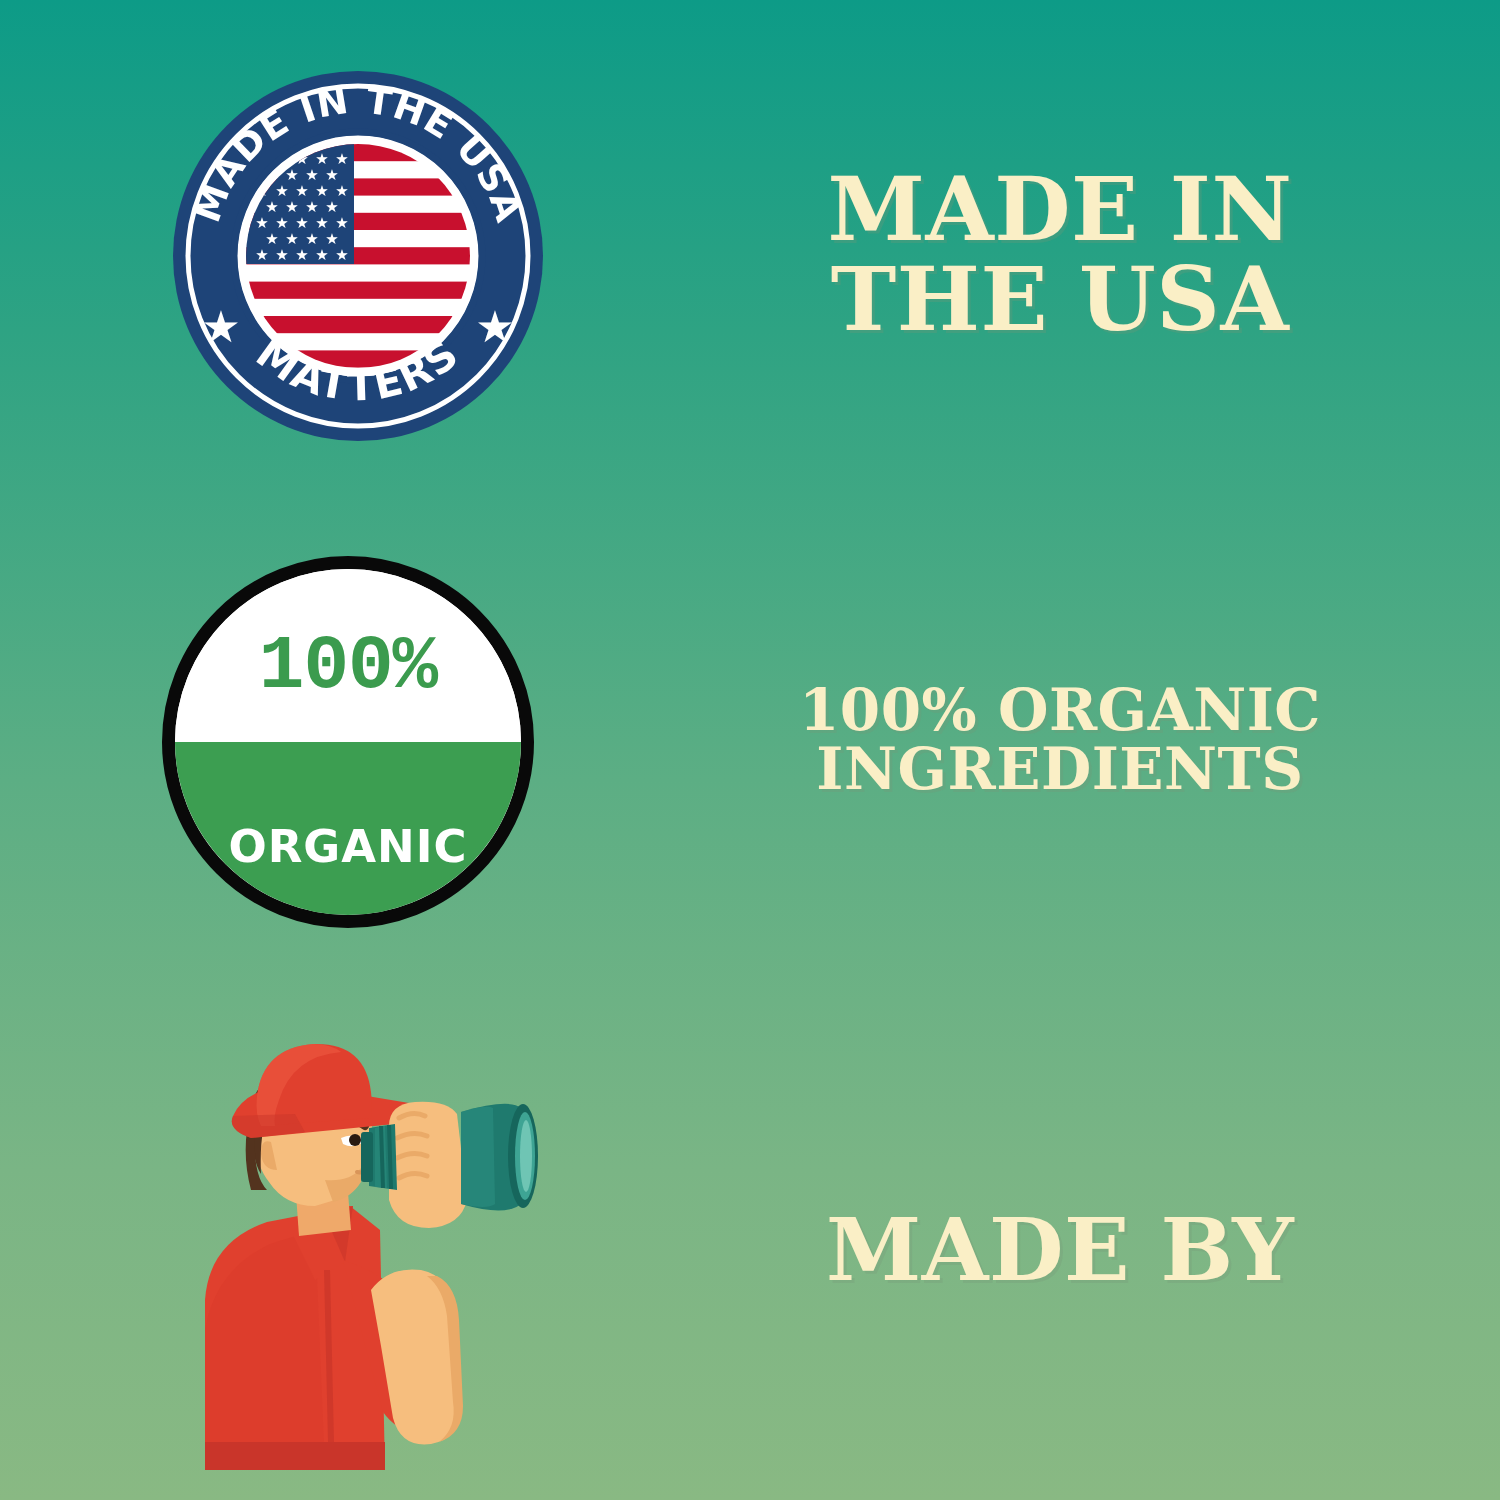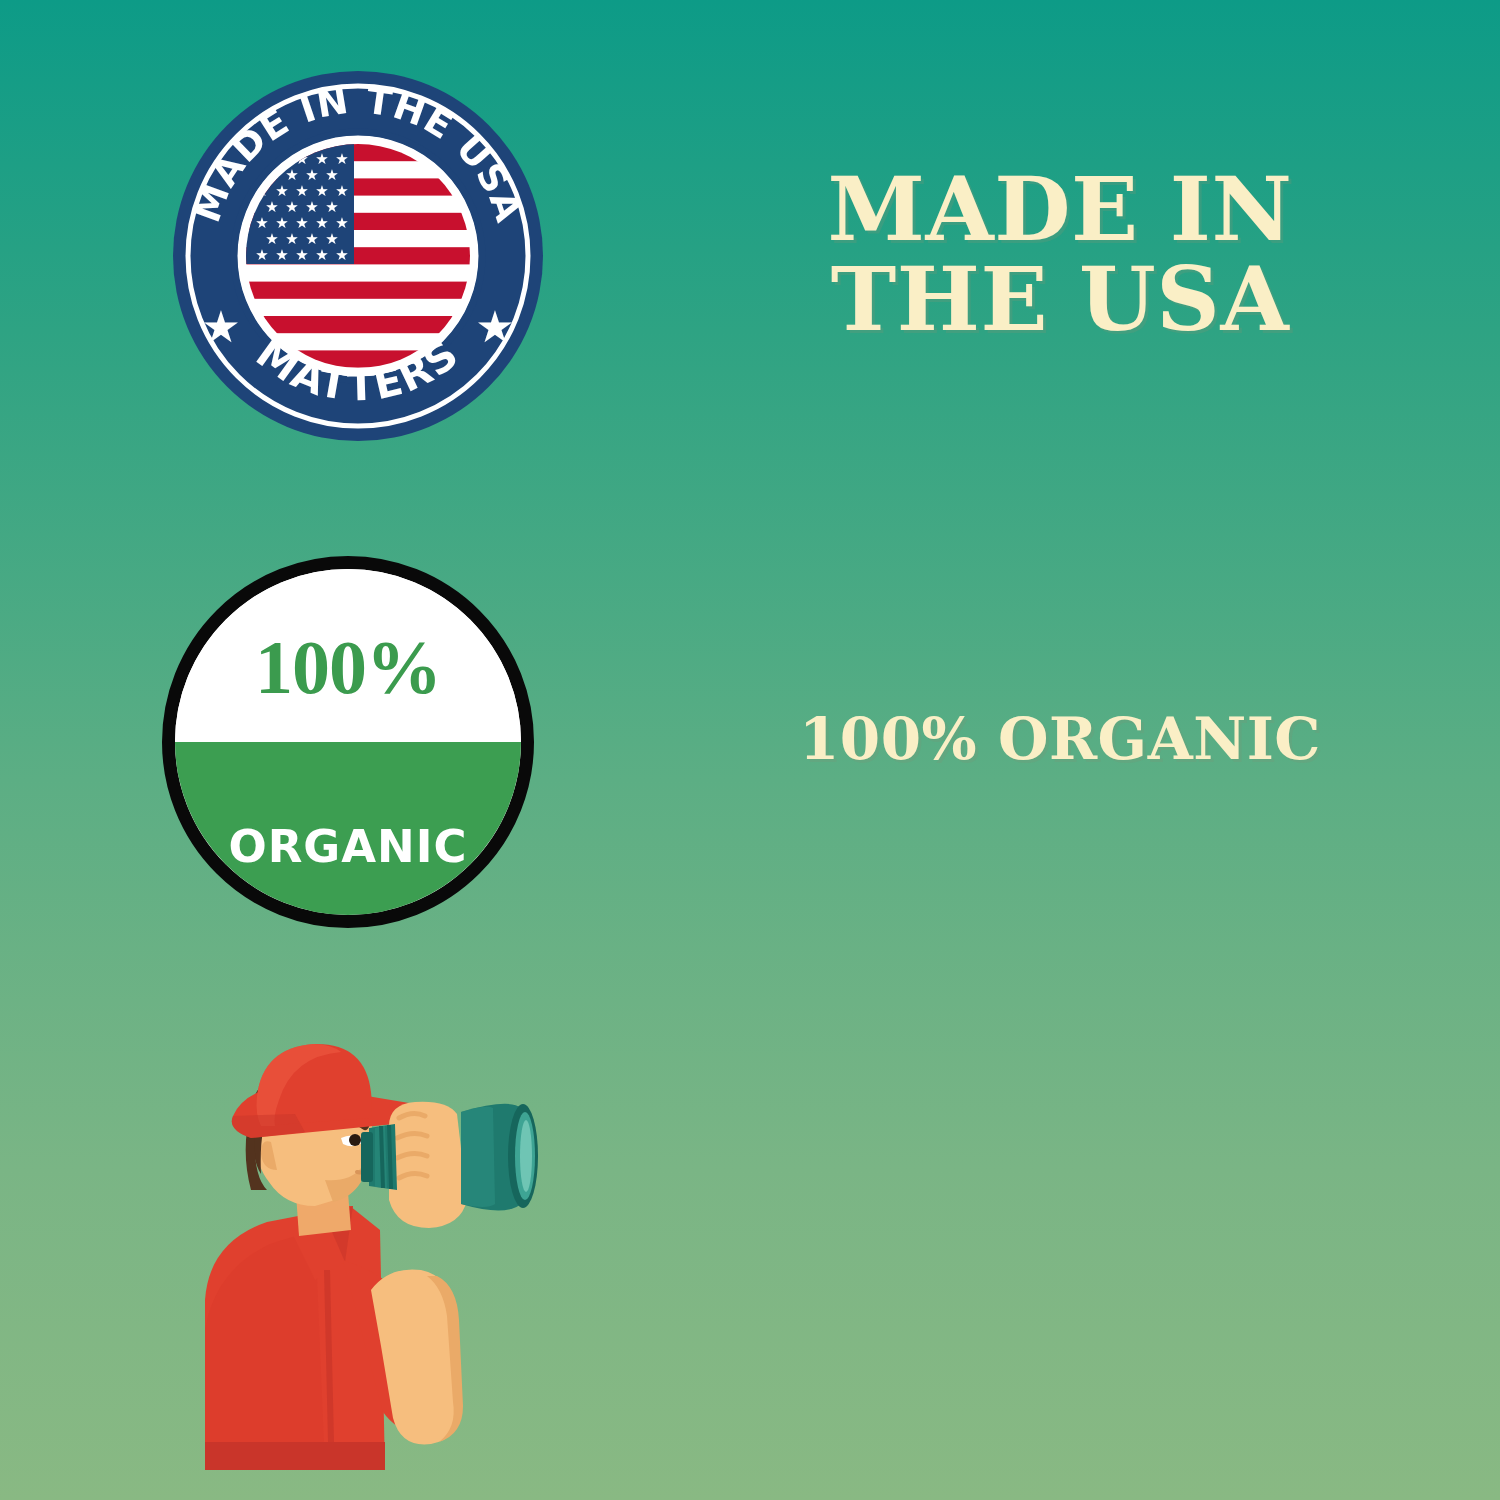--- a/index.html
+++ b/index.html
@@ -101,21 +101,21 @@
     left: 0; bottom: 0;
     width: 100%; height: 50%;
     background: #3C9E51;
     display: flex;
     align-items: flex-start;
     justify-content: center;
     padding-top: 38px;
     box-sizing: border-box;
   }
   .org-pct {
-    font-family: Liberation Serif, serif;
+    font-family: Liberation Mono, monospace;
     font-weight: bold;
     font-size: 76px;
     color: #3B9B4E;
     letter-spacing: -1px;
     line-height: 1;
     margin-top: 22px;
   }
   .org-word {
     font-family: "DejaVu Sans", "Liberation Sans", sans-serif;
     font-weight: bold;
@@ -243,20 +243,21 @@
         </div>
         <div class="org-bottom">
           <span class="org-word">ORGANIC</span>
         </div>
       </div>
     </div>
 
     <div class="text-cell">
       <div class="headline hl-organic">
         <span class="ln">100% ORGANIC</span>
+        <span class="ln">INGREDIENTS</span>
       </div>
     </div>
   </div>
 
   <div class="row row-birder">
 
     <div class="badge-cell">
       <div class="birder">
         <svg viewBox="0 0 400 440" xmlns="http://www.w3.org/2000/svg">
 
@@ -325,17 +326,18 @@
           <g stroke="#16665C" stroke-width="4" fill="none">
             <path d="M206 96 L208 158"></path>
             <path d="M214 95 L216 159"></path>
           </g>
         </svg>
       </div>
     </div>
 
     <div class="text-cell">
       <div class="headline hl-birder">
+        <span class="ln">MADE BY</span>
       </div>
     </div>
   </div>
 
 </div>
 
 </body></html>

